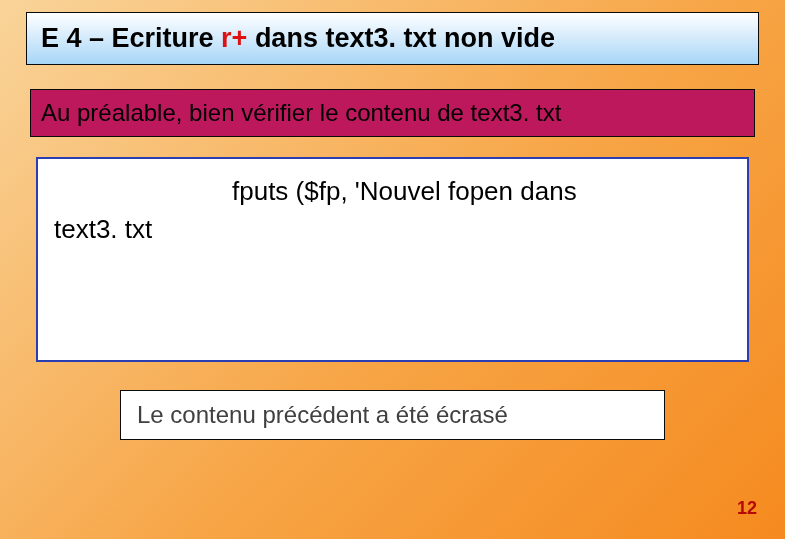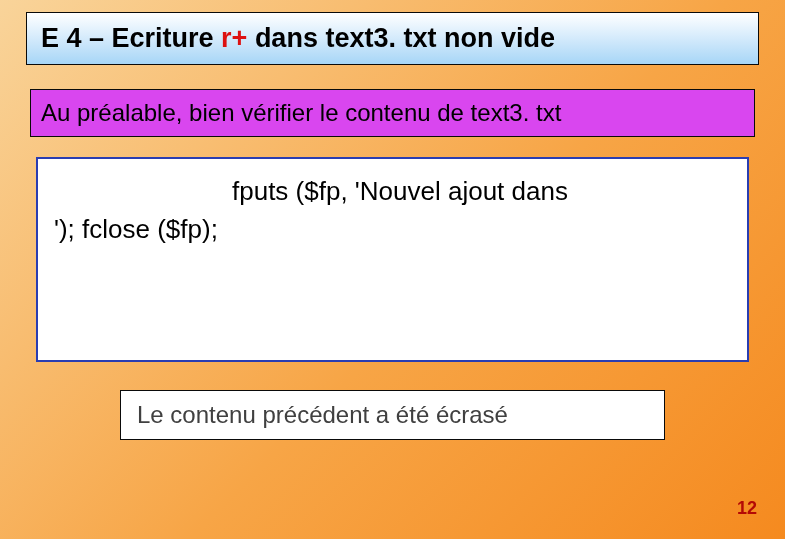--- a/index.html
+++ b/index.html
@@ -17,21 +17,21 @@
     padding: 10px 14px;
     font-size: 27px;
     font-weight: bold;
     color: #000;
     text-align: left;
     white-space: nowrap;
   }
   .title-box .mode { color: #d11; }
   .subtitle-box {
     margin: 24px 30px 0 30px;
-    background: #d946ef;
+    background: #be185d;
     border: 1px solid #0a0a0a;
     padding: 9px 10px;
     font-size: 24px;
     color: #000;
   }
   .code-box {
     margin: 20px 36px 0 36px;
     background: #fff;
     border: 2px solid #2a3db1;
     padding: 14px 16px 22px 16px;
@@ -66,22 +66,22 @@
 <div class="title-box">
   <span>E 4 – Ecriture </span><span class="mode">r+</span><span> dans text3. txt non vide</span>
 </div>
 
 <div class="subtitle-box">
   <span>Au préalable, bien vérifier le contenu de text3. txt</span>
 </div>
 
 <div class="code-box">
   <div class="indent-block">
-    <div>fputs ($fp, 'Nouvel ajout dans</div>
+    <div>fputs ($fp, 'Nouvel fopen dans</div>
   </div>
-  <div class="left-line">'); fclose ($fp);</div>
+  <div class="left-line">text3. txt</div>
 </div>
 
 <div class="result-box">
   <span>Le contenu précédent a été écrasé</span>
 </div>
 
 <div class="page-number">12</div>
 
 </body></html>

